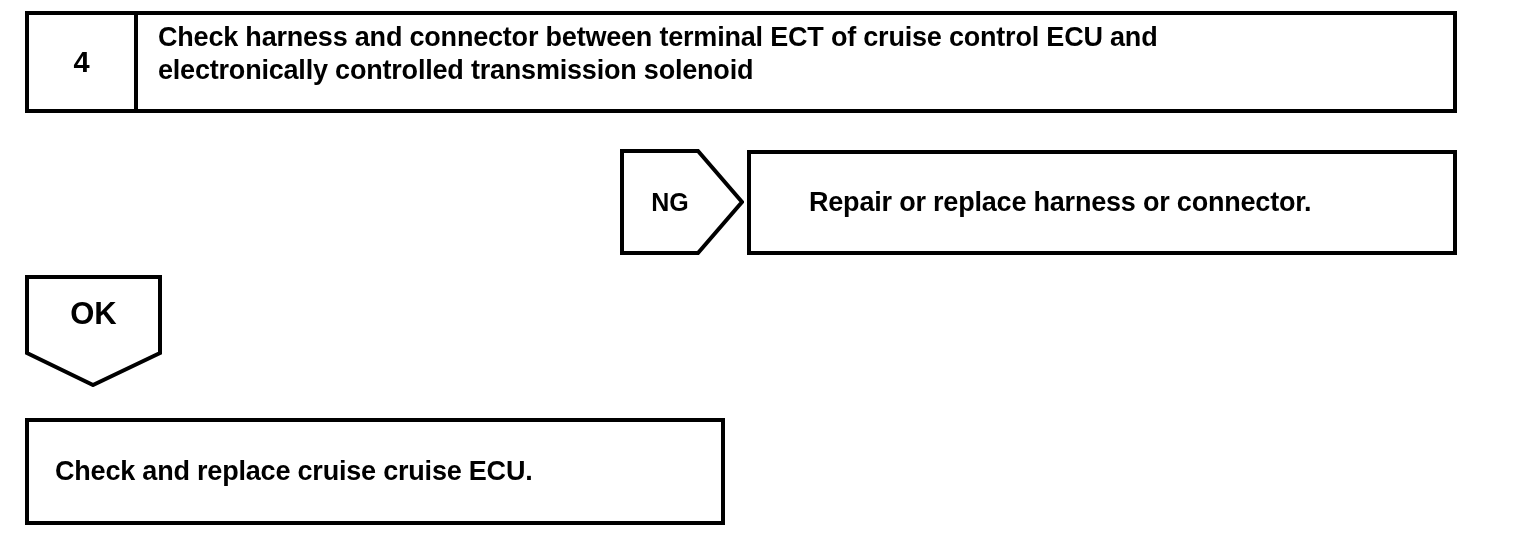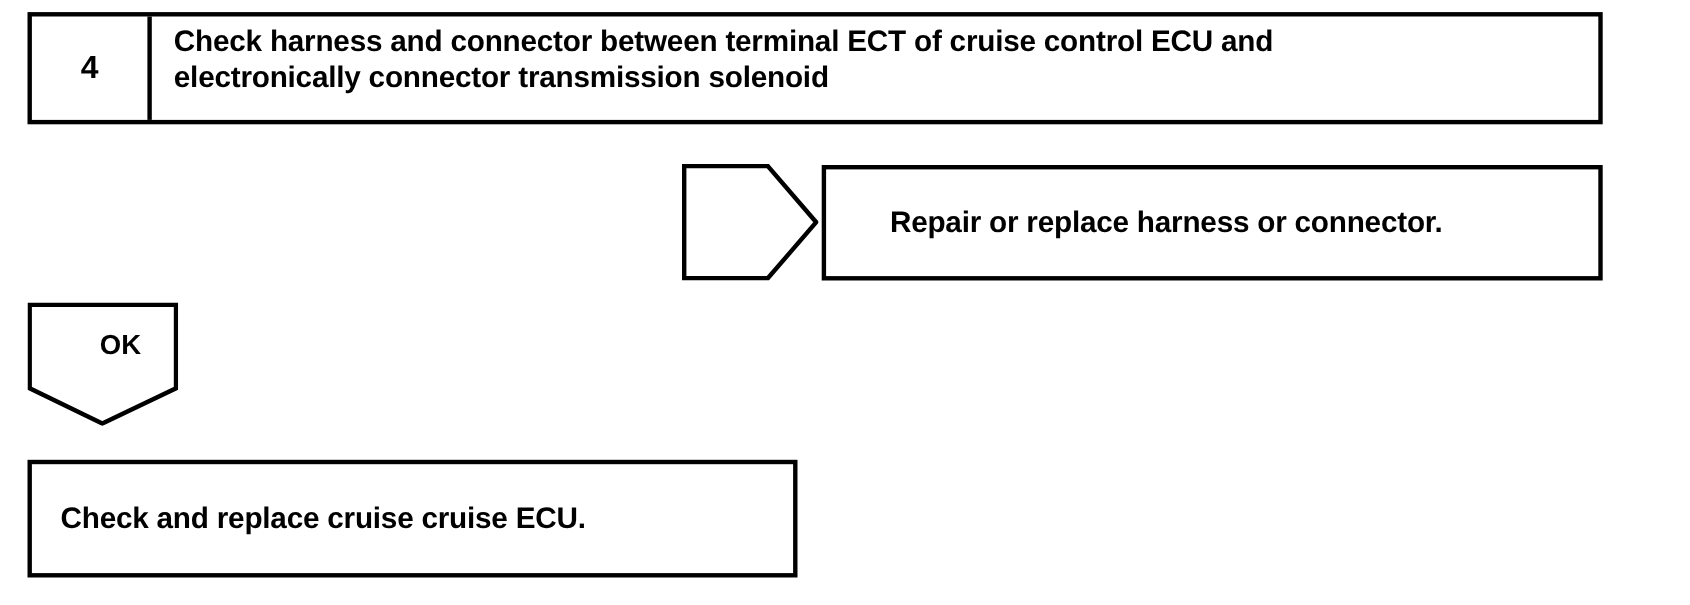--- a/index.html
+++ b/index.html
@@ -123,28 +123,28 @@
     width: 137px;
     height: 112px;
   }
   .ok-pentagon svg {
     display: block;
     width: 137px;
     height: 112px;
   }
   .ok-label {
     position: absolute;
-    left: 41px;
+    left: 25px;
     top: 275px;
     width: 137px;
     height: 78px;
     display: flex;
     align-items: center;
     justify-content: center;
-    font-size: 25px;
+    font-size: 31px;
     font-weight: bold;
     letter-spacing: 0px;
     pointer-events: none;
   }
 
   
   .final-box {
     position: absolute;
     left: 25px;
     top: 418px;
@@ -169,29 +169,30 @@
 <body>
 
 <div id="canvas">
 
   <div class="step-box">
     <div class="step-number-cell">
       <span class="num">4</span>
     </div>
     <div class="step-text-cell">
       <div class="line">Check harness and connector between terminal ECT of cruise control ECU and</div>
-      <div class="line">electronically connector transmission solenoid</div>
+      <div class="line">electronically controlled transmission solenoid</div>
     </div>
   </div>
 
   <div class="ng-pentagon">
     <svg viewBox="0 0 124 106" xmlns="http://www.w3.org/2000/svg" aria-hidden="true">
       <polygon points="2,2 78,2 122,53 78,104 2,104" fill="#ffffff" stroke="#000000" stroke-width="4" stroke-linejoin="miter"></polygon>
     </svg>
   </div>
+  <div class="ng-label">NG</div>
 
   <div class="ng-result-box">
     <span class="txt">Repair or replace harness or connector.</span>
   </div>
 
   <div class="ok-pentagon">
     <svg viewBox="0 0 137 112" xmlns="http://www.w3.org/2000/svg" aria-hidden="true">
       <polygon points="2,2 135,2 135,78 68,110 2,78" fill="#ffffff" stroke="#000000" stroke-width="4" stroke-linejoin="miter"></polygon>
     </svg>
   </div>

